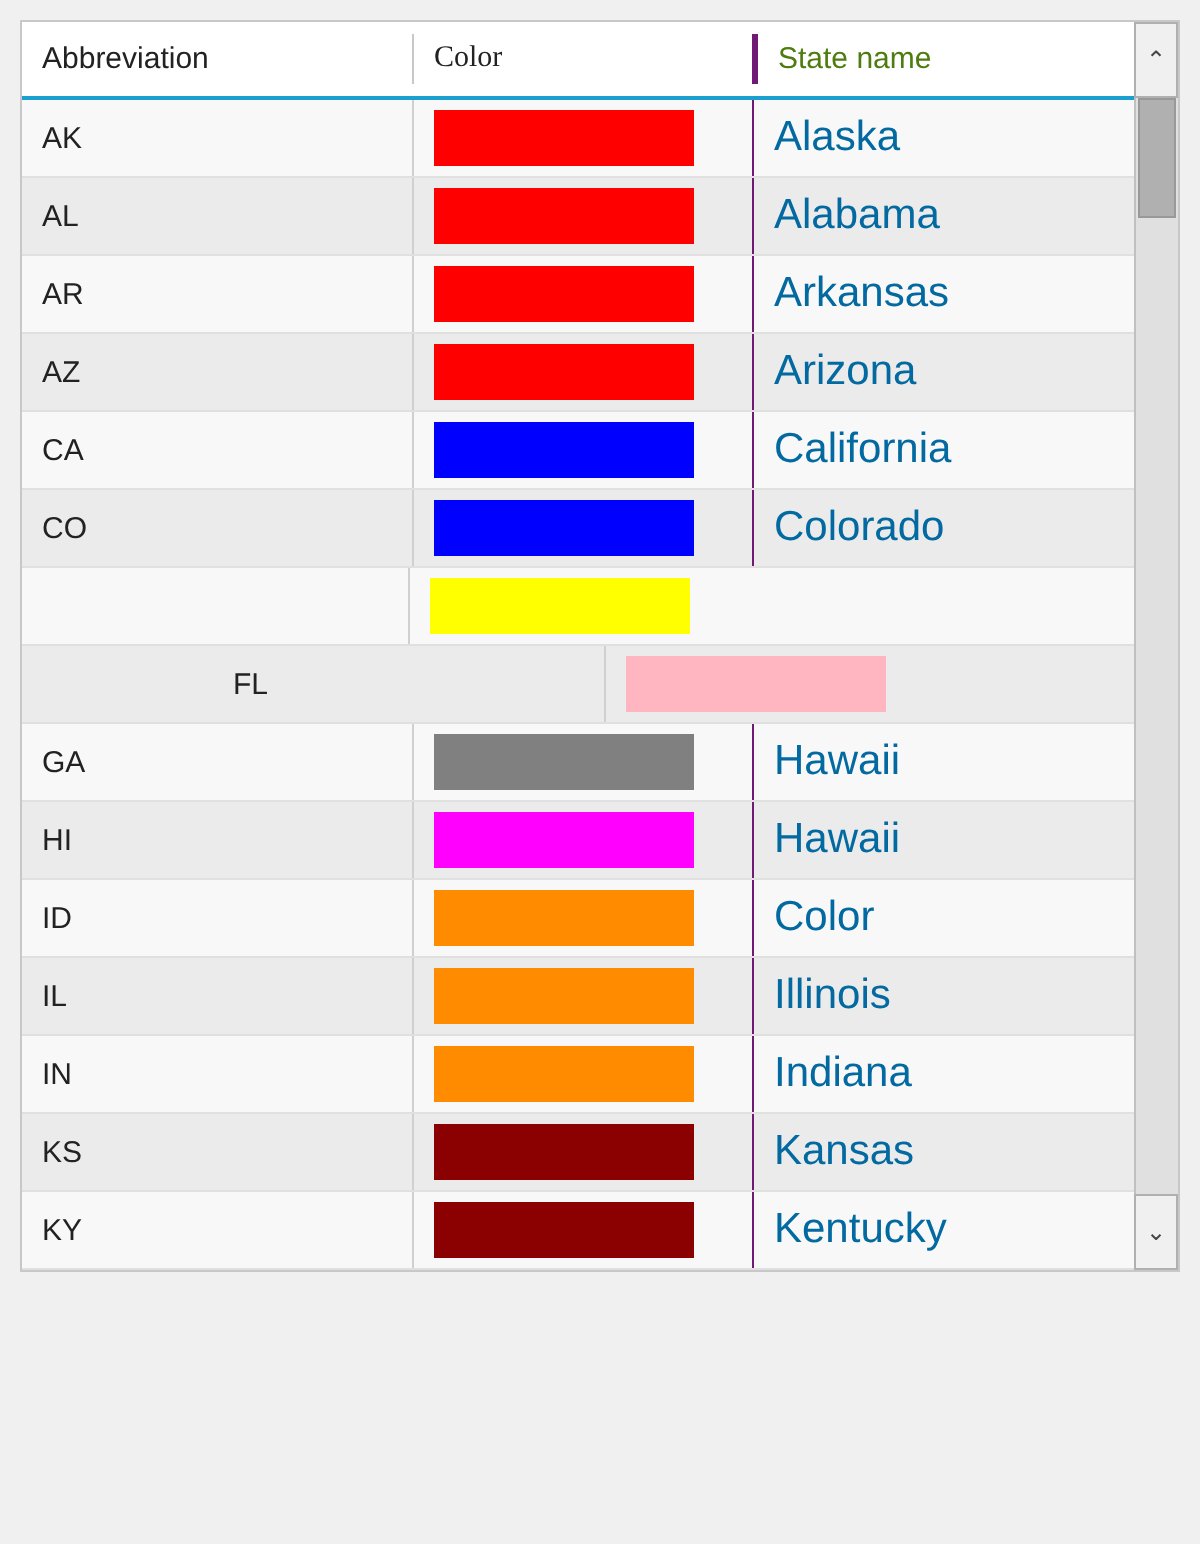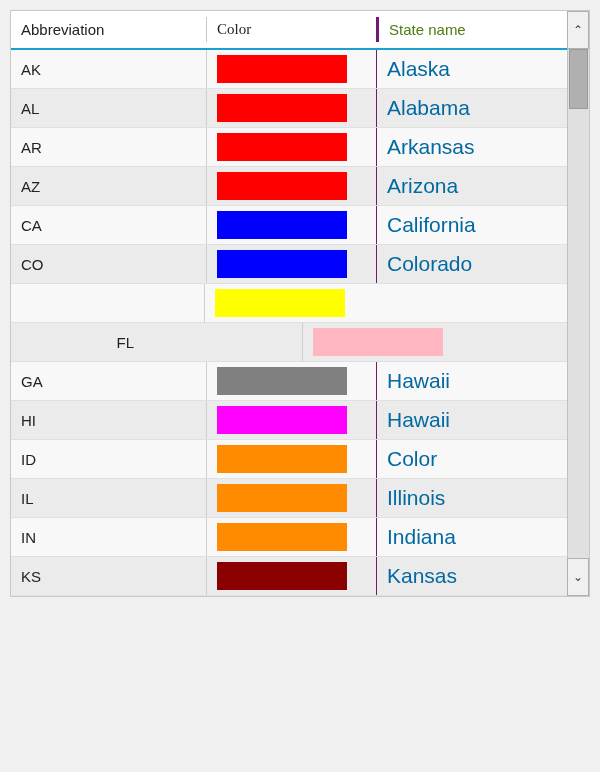--- a/index.html
+++ b/index.html
@@ -277,20 +277,27 @@
         </div>
         <div class="row-name">Indiana</div>
       </div>
       <div class="table-row">
         <div class="row-abbr">KS</div>
         <div class="row-color">
           <span class="color-swatch" style="background: rgb(139, 0, 0);"></span>
         </div>
         <div class="row-name">Kansas</div>
       </div>
+      <div class="table-row">
+        <div class="row-abbr">KY</div>
+        <div class="row-color">
+          <span class="color-swatch" style="background: rgb(139, 0, 0);"></span>
+        </div>
+        <div class="row-name">Kentucky</div>
+      </div>
     </div>
 
   <div class="scroll-btn-up">⌃</div>
   <div class="scrollbar-track">
     <div class="scrollbar-thumb"></div>
   </div>
   <div class="scroll-btn-down">⌄</div>
 </div>
 
 </body></html>

